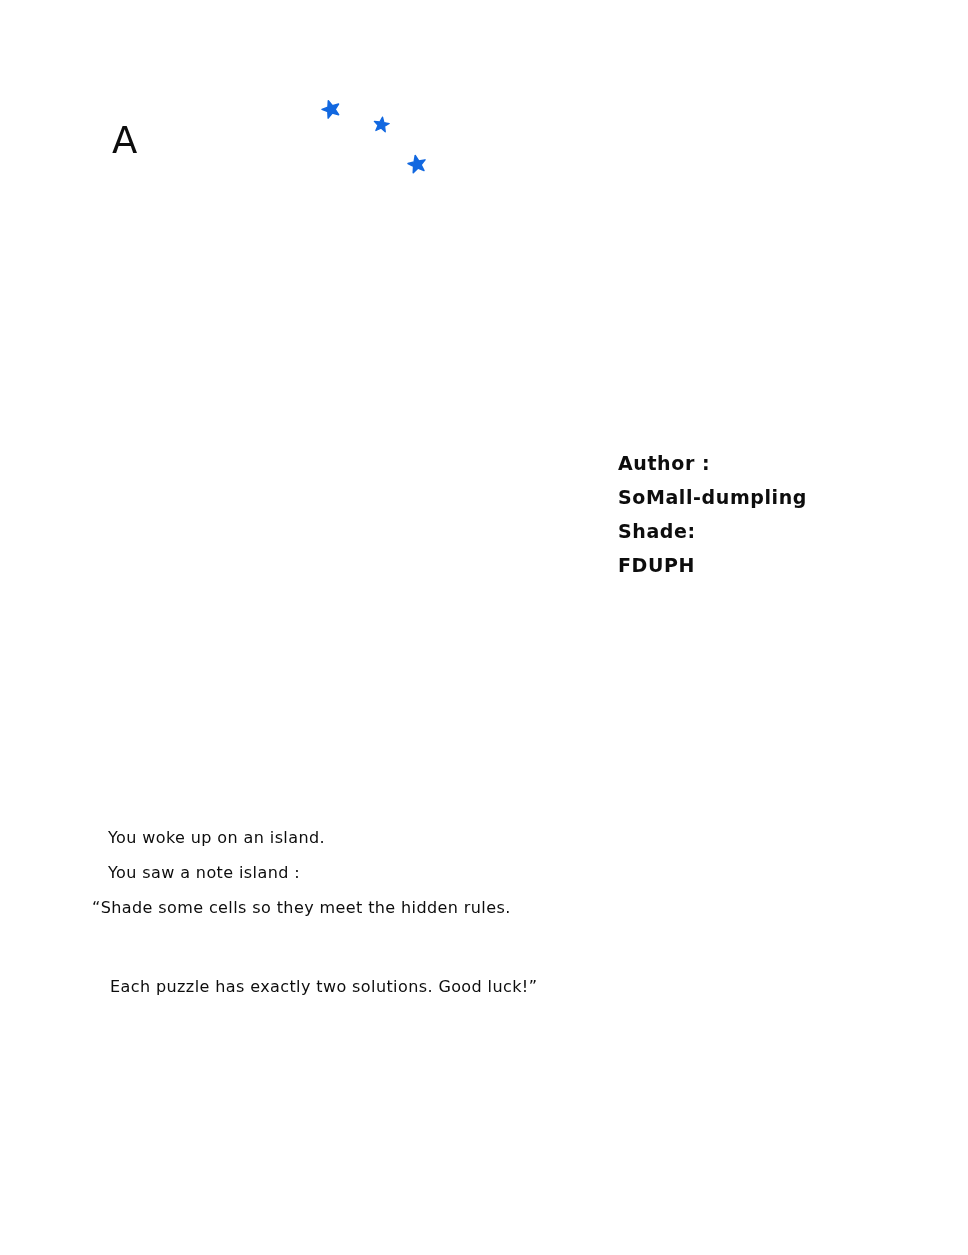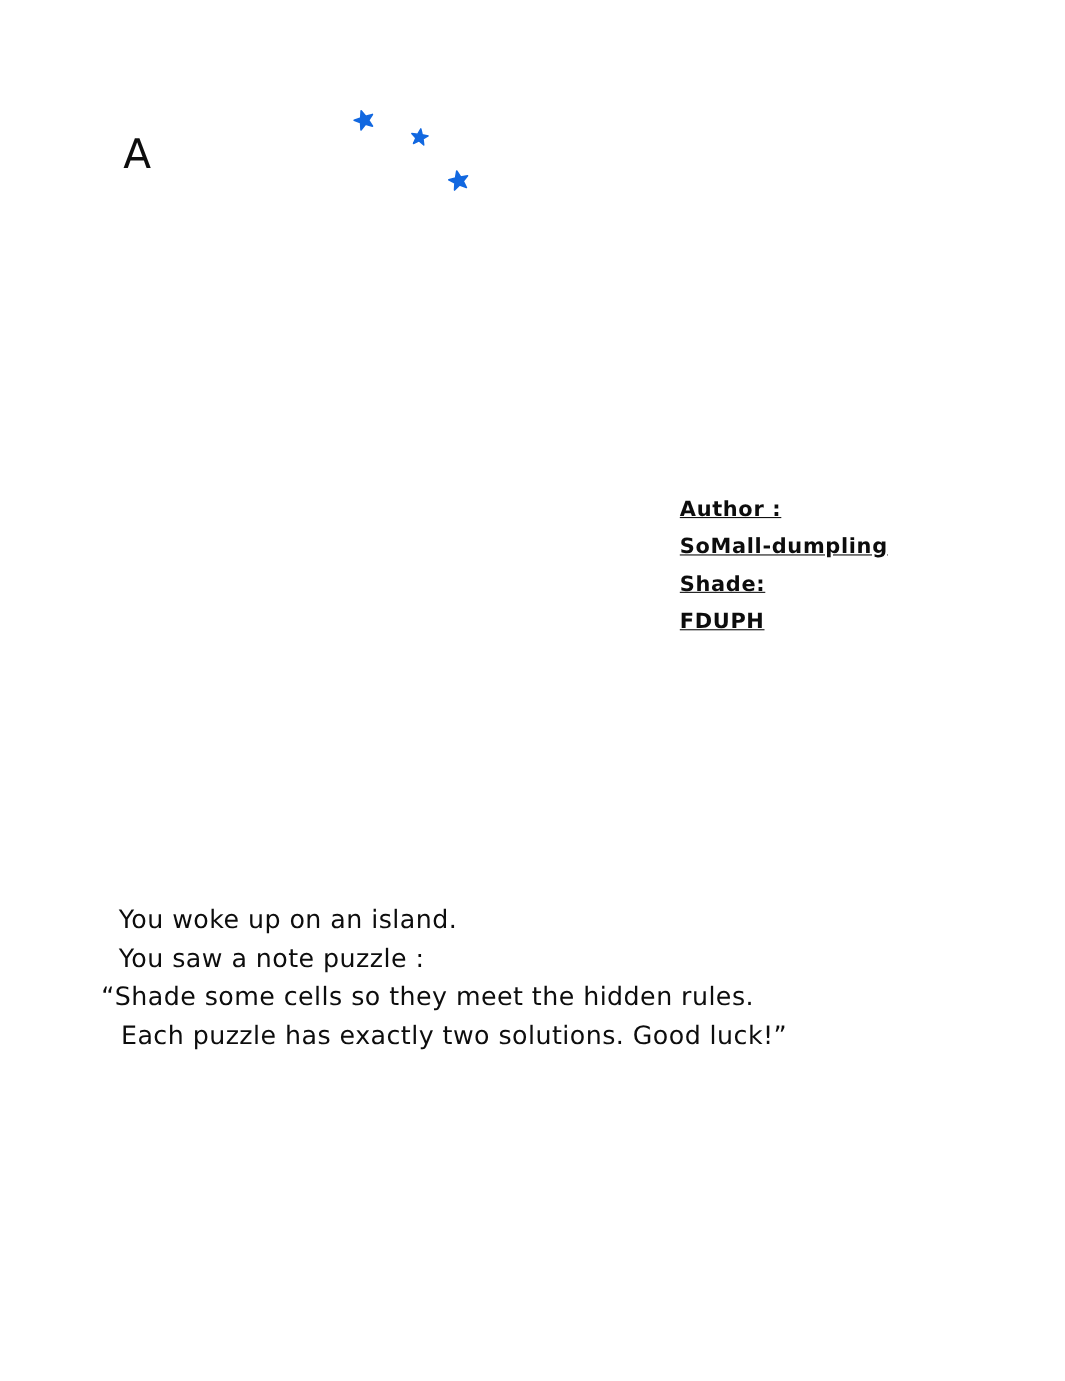--- a/index.html
+++ b/index.html
@@ -50,48 +50,47 @@
   .star-1 { left: 320px; top: 98px; transform: rotate(-18deg); }
   .star-2 { left: 372px; top: 115px; transform: rotate(8deg); }
   .star-3 { left: 406px; top: 153px; transform: rotate(-12deg); }
 
   
   .credits {
     position: absolute;
     left: 618px;
     top: 446px;
     width: 300px;
-    text-decoration: underline;
   }
   .credits-line {
     font-size: 19px;
     line-height: 34px;
     font-weight: bold;
     letter-spacing: 0.6px;
     color: #0d0d0d;
     white-space: nowrap;
   }
 
   
   .note {
     position: absolute;
     left: 92px;
     top: 820px;
     width: 760px;
   }
   .note-line {
-    font-size: 23px;
+    font-size: 16px;
     line-height: 35px;
     letter-spacing: 0.4px;
     color: #0d0d0d;
     white-space: nowrap;
   }
   .note-line.indent-1 { padding-left: 16px; }
   .note-line.indent-0 { padding-left: 0px; }
-  .note-line.indent-2 { padding-left: 18px; }
+  .note-line.indent-2 { padding-left: 18px; margin-top: 44px; }
 </style>
 </head>
 <body>
 
 <div class="page">
 
   <div class="title-block">
     <div class="title-line">
       <span>A</span>
     </div>
@@ -115,18 +114,18 @@
 
   <div class="credits">
     <div class="credits-line">Author :</div>
     <div class="credits-line">SoMall-dumpling</div>
     <div class="credits-line">Shade:</div>
     <div class="credits-line">FDUPH</div>
   </div>
 
   <div class="note">
     <div class="note-line indent-1">You woke up on an island.</div>
-    <div class="note-line indent-1">You saw a note puzzle :</div>
+    <div class="note-line indent-1">You saw a note island :</div>
     <div class="note-line indent-0">“Shade some cells so they meet the hidden rules.</div>
     <div class="note-line indent-2">Each puzzle has exactly two solutions. Good luck!”</div>
   </div>
 
 </div>
 
 </body></html>

